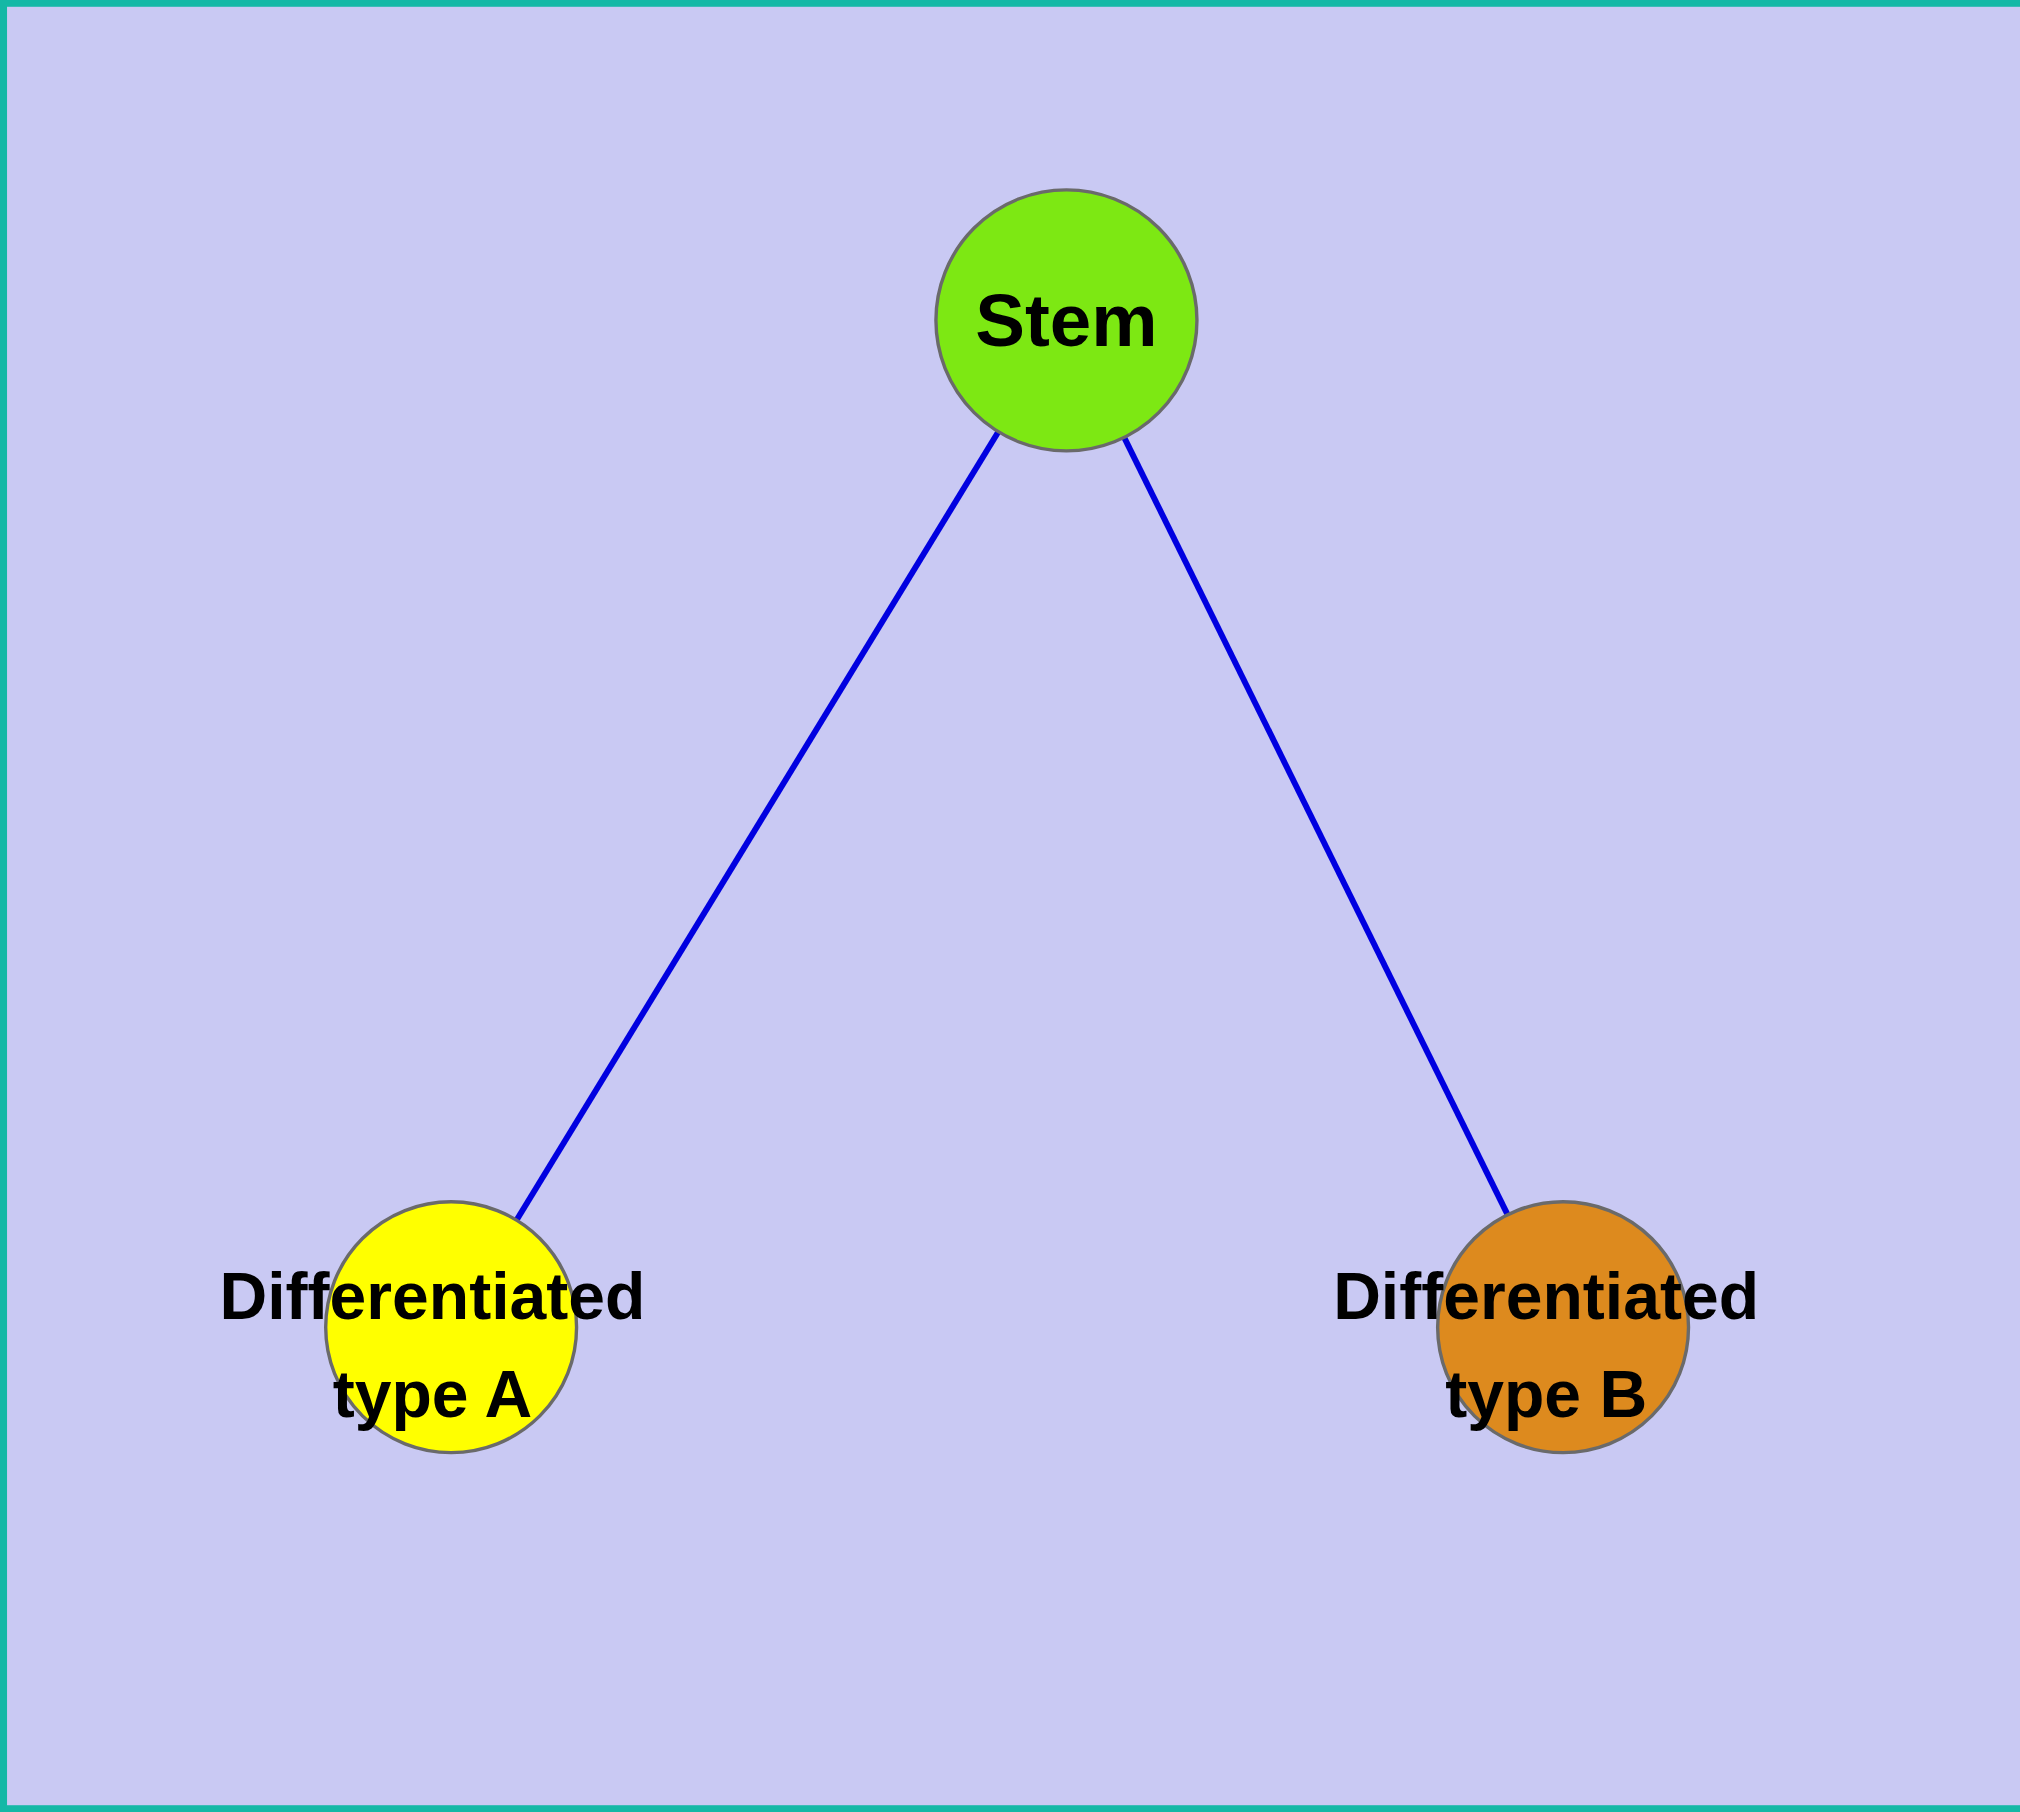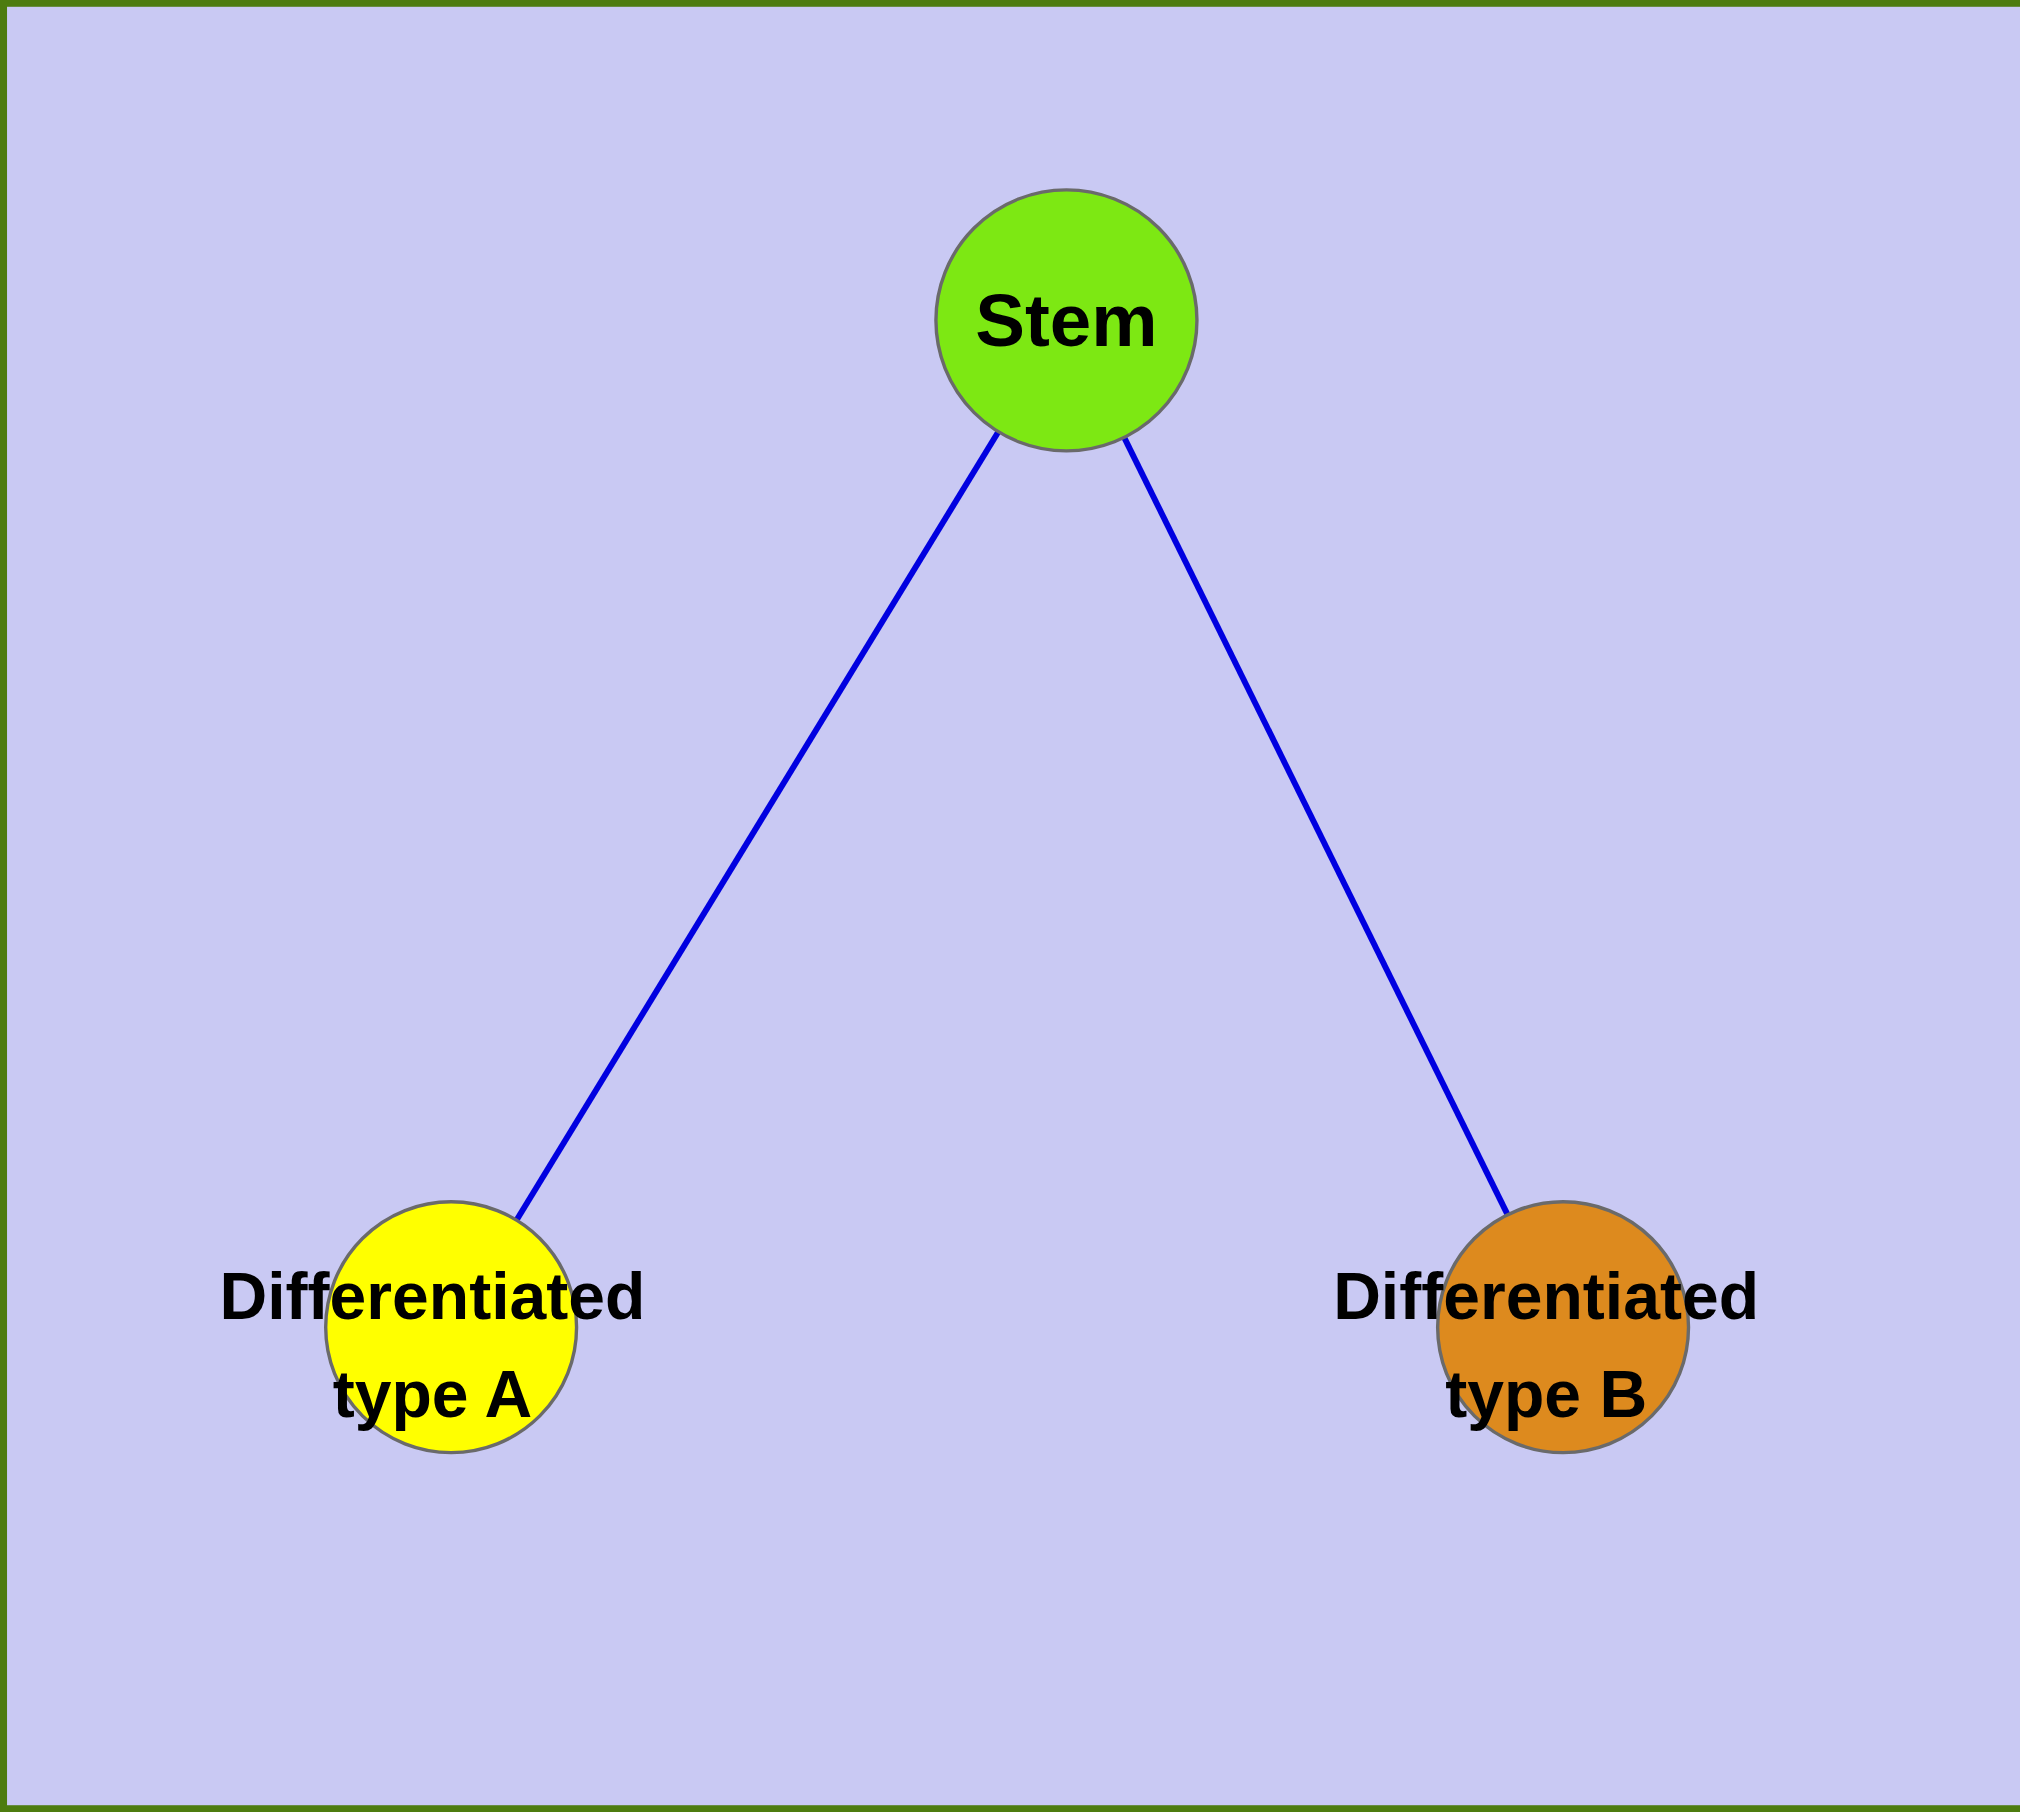--- a/index.html
+++ b/index.html
@@ -5,21 +5,21 @@
   html, body {
     margin: 0;
     padding: 0;
     background: #ffffff;
     font-family: "Liberation Sans", sans-serif;
   }
   .canvas {
     position: relative;
     width: 2021px;
     height: 1812px;
-    background: #4d7c0f;
+    background: #14b8a6;
     overflow: hidden;
   }
   .canvas svg {
     position: absolute;
     top: 0;
     left: 0;
     width: 100%;
     height: 100%;
     display: block;
   }

